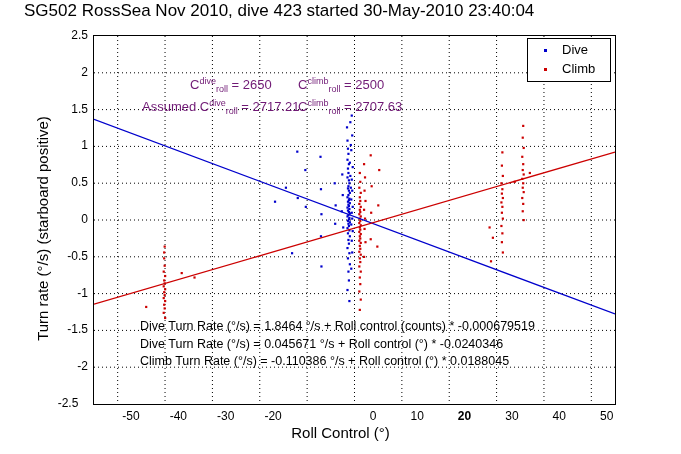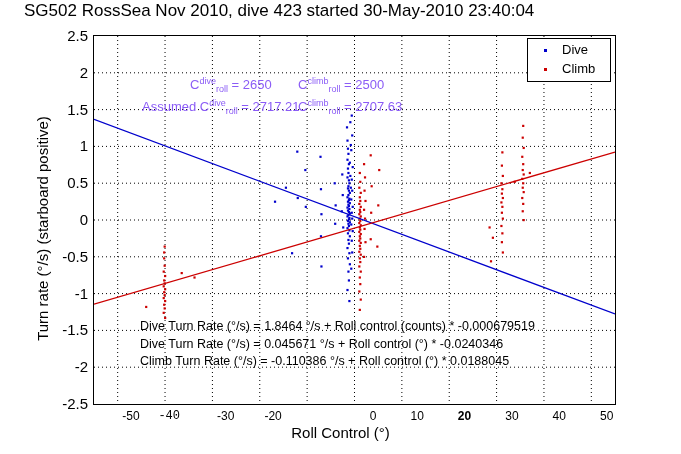--- a/index.html
+++ b/index.html
@@ -33,21 +33,21 @@
   
   .plot{
     position:absolute;left:93px;top:35px;width:523px;height:370px;
     border:1px solid #000;box-sizing:border-box;background:transparent;
   }
   .plot svg{position:absolute;left:0;top:0;}
 
   
   .ytick{
     position:absolute;right:0;width:40px;text-align:right;
-    font-size:15px;color:#000;transform:translateY(-50%);
+    font-size:12px;color:#000;transform:translateY(-50%);
   }
   .ytick-col{position:absolute;left:43px;top:35px;width:45px;height:370px;}
   .xtick{
     position:absolute;top:0;width:44px;margin-left:-22px;text-align:right;
     font-size:12px;color:#000;
   }
   .xtick-row{position:absolute;left:93px;top:409px;width:523px;height:18px;}
 
   
   .legend{
@@ -59,21 +59,21 @@
     font-size:13px;color:#000;
   }
   .legend-row.r1{top:2px;}
   .legend-row.r2{top:21px;}
   .legend-dot{
     position:absolute;left:16px;top:8px;width:3px;height:3px;
   }
   .legend-txt{position:absolute;left:34px;top:1px;}
 
   
-  .anno{position:absolute;color:#8b5cf6;white-space:nowrap;font-size:13px;}
+  .anno{position:absolute;color:#701a75;white-space:nowrap;font-size:13px;}
   .anno sub{font-size:9px;vertical-align:-0.35em;}
   .anno sup{font-size:9px;vertical-align:0.5em;}
   .an1{left:190px;top:76px;}
   .an2{left:298px;top:76px;}
   .an3{left:142px;top:98px;}
   .an4{left:298px;top:98px;text-align:center;}
   .an5{left:145px;top:124px;}
 
   
   .eqs{position:absolute;left:140px;top:318px;width:530px;}
@@ -94,21 +94,21 @@
       <div class="ytick" style="top: 0px;">2.5</div>
       <div class="ytick" style="top: 36.8px;">2</div>
       <div class="ytick" style="top: 73.6px;">1.5</div>
       <div class="ytick" style="top: 110.4px;">1</div>
       <div class="ytick" style="top: 147.2px;">0.5</div>
       <div class="ytick" style="top: 184px;">0</div>
       <div class="ytick" style="top: 220.8px;">-0.5</div>
       <div class="ytick" style="top: 257.6px;">-1</div>
       <div class="ytick" style="top: 294.4px;">-1.5</div>
       <div class="ytick" style="top: 331.2px;">-2</div>
-      <div class="ytick" style="top: 368px;">-2.5</div>
+      <div class="ytick" style="top: 368px; text-align: center;">-2.5</div>
     </div>
 
   <div class="plot">
     <svg id="plot-svg" width="521" height="368" viewBox="0 0 521 368">
         <line x1="23.681818181818183" y1="0" x2="23.681818181818183" y2="368" stroke="#000" stroke-width="1" stroke-dasharray="1,3"></line>
         <line x1="71.04545454545455" y1="0" x2="71.04545454545455" y2="368" stroke="#000" stroke-width="1" stroke-dasharray="1,3"></line>
         <line x1="118.4090909090909" y1="0" x2="118.4090909090909" y2="368" stroke="#000" stroke-width="1" stroke-dasharray="1,3"></line>
         <line x1="165.77272727272728" y1="0" x2="165.77272727272728" y2="368" stroke="#000" stroke-width="1" stroke-dasharray="1,3"></line>
         <line x1="213.13636363636365" y1="0" x2="213.13636363636365" y2="368" stroke="#000" stroke-width="1" stroke-dasharray="1,3"></line>
         <line x1="260.5" y1="0" x2="260.5" y2="368" stroke="#000" stroke-width="1" stroke-dasharray="1,3"></line>
@@ -328,21 +328,21 @@
           <rect x="419.5890909090909" y="144.728" width="2.2" height="2.2" fill="#cc0000"></rect>
           <rect x="434.7454545454545" y="135.896" width="2.2" height="2.2" fill="#cc0000"></rect>
         </g>
         <line x1="0" y1="83.3465536" x2="521" y2="277.9306752" stroke="#0000cc" stroke-width="1.3"></line>
         <line x1="0" y1="268.2450256" x2="521" y2="116.0037936" stroke="#cc0000" stroke-width="1.3"></line>
       </svg>
   </div>
 
   <div class="xtick-row" id="xtick-row">
       <div class="xtick" style="left: 24.6818px;">-50</div>
-      <div class="xtick" style="left: 65px; font-family: Liberation Mono, monospace;">-40</div>
+      <div class="xtick" style="left: 72px;">-40</div>
       <div class="xtick" style="left: 119.409px;">-30</div>
       <div class="xtick" style="left: 166.773px;">-20</div>
       <div class="xtick" style="left: 214.136px; margin-top: 45px;">-10</div>
       <div class="xtick" style="left: 261.5px;">0</div>
       <div class="xtick" style="left: 308.864px;">10</div>
       <div class="xtick" style="left: 356.227px; font-weight: bold;">20</div>
       <div class="xtick" style="left: 403.591px;">30</div>
       <div class="xtick" style="left: 450.955px;">40</div>
       <div class="xtick" style="left: 498.318px;">50</div>
     </div>

